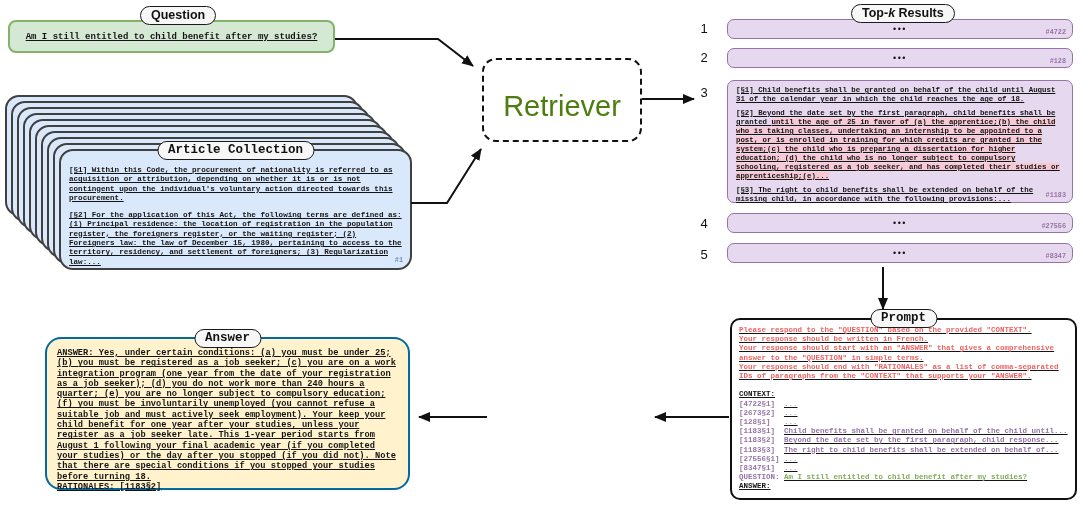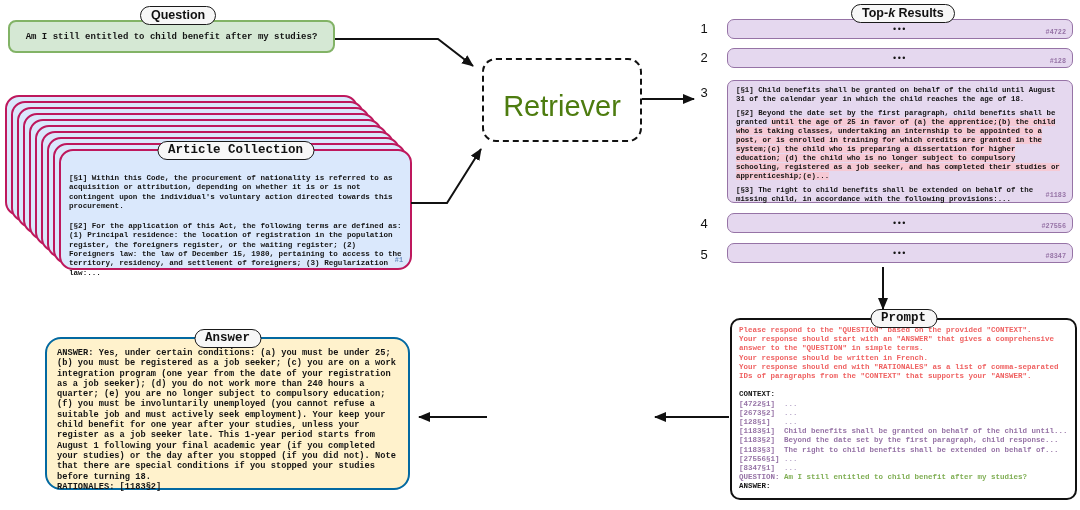--- a/index.html
+++ b/index.html
@@ -1,32 +1,32 @@
 <!DOCTYPE html>
 <html><head>
 <meta charset="utf-8">
 <style>
   html,body{margin:0;padding:0;background:#ffffff;}
   #canvas{position:relative;width:1080px;height:510px;background:#ffffff;overflow:hidden;
           font-family:"Liberation Sans","DejaVu Sans",sans-serif;}
-  .mono{font-family:"Liberation Mono","DejaVu Sans Mono",monospace;font-weight:bold;color:#141414;}
+  .mono{font-family:"Liberation Mono","DejaVu Sans Mono",monospace;font-weight:bold;color:#141414;text-decoration:underline;}
   .pill{position:absolute;background:#f7f7f7;border:1.6px solid #1a1a1a;border-radius:11px;
         padding:1px 10px 2px 10px;font-size:12.5px;font-weight:600;color:#111;
         white-space:nowrap;z-index:7;line-height:14px;}
   .pill .k{font-style:italic;}
   .box{position:absolute;box-sizing:border-box;}
   
   #question-box{left:8px;top:20px;width:327px;height:33px;background:#d5e8d4;border:2px solid #82b366;
                 border-radius:8px;display:flex;align-items:center;justify-content:center;z-index:5;}
   #question-box .qtext{font-size:9px;letter-spacing:0;}
   
-  .article-layer{position:absolute;width:353px;height:121px;background:#dae8fc;border:2px solid #be185d;
+  .article-layer{position:absolute;width:353px;height:121px;background:#dae8fc;border:2px solid #404040;
                  border-radius:14px;box-sizing:border-box;}
   #article-front{padding:12px 8px 4px 8px;font-size:7.6px;line-height:9.3px;}
-  #article-front .para{margin:11px 0 8px 0;}
+  #article-front .para{margin:3px 0 8px 0;}
   .id-tag{position:absolute;font-family:"Liberation Mono","DejaVu Sans Mono",monospace;font-weight:bold;
           font-size:6.8px;}
   #article-tag{right:7px;bottom:3px;color:#6c8ebf;}
   
   .dashed-box{position:absolute;border:2.2px dashed #111;border-radius:14px;background:#ffffff;
               display:flex;align-items:center;justify-content:center;z-index:5;}
   #retriever-box{left:482px;top:58px;width:156px;height:80px;}
   #retriever-box .lbl{font-size:29px;color:#4d7c0f;font-weight:500;margin-top:13px;}
   #llm-box{left:488px;top:372px;width:156px;height:86px;}
   #llm-box .lbl{font-size:28px;color:#111;font-weight:500;}
@@ -123,22 +123,22 @@
   <div class="result-box result-small box" style="top:243px;">
     <span class="dots">•••</span>
     <span class="id-tag result-tag">#8347</span>
   </div>
 
   <div id="prompt-box" class="box mono">
     <div class="pill" style="left:50%;transform:translateX(-50%);top:-11px;">
       <span>Prompt</span>
     </div>
     <div class="red-line">Please respond to the "QUESTION" based on the provided "CONTEXT".</div>
+    <div class="red-line">Your response should be written in French.</div>
     <div class="red-line">Your response should start with an "ANSWER" that gives a comprehensive answer to the "QUESTION" in simple terms.</div>
-    <div class="red-line">Your response should be written in French.</div>
     <div class="red-line">Your response should end with "RATIONALES" as a list of comma-separated IDs of paragraphs from the "CONTEXT" that supports your "ANSWER".</div>
     <div class="blank-line"></div>
     <div class="ctx-label">CONTEXT:</div>
     <div><span class="ctx-id">[4722§1]</span><span class="ctx-dots">...</span></div>
     <div><span class="ctx-id">[2673§2]</span><span class="ctx-dots">...</span></div>
     <div><span class="ctx-id">[128§1]</span><span class="ctx-dots">...</span></div>
     <div><span class="ctx-id">[1183§1]</span><span class="ctx-text-purple">Child benefits shall be granted on behalf of the child until...</span></div>
     <div><span class="ctx-id">[1183§2]</span><span class="ctx-text-purple">Beyond the date set by the first paragraph, child response...</span></div>
     <div><span class="ctx-id">[1183§3]</span><span class="ctx-text-purple">The right to child benefits shall be extended on behalf of...</span></div>
     <div><span class="ctx-id">[27556§1]</span><span class="ctx-dots">...</span></div>

